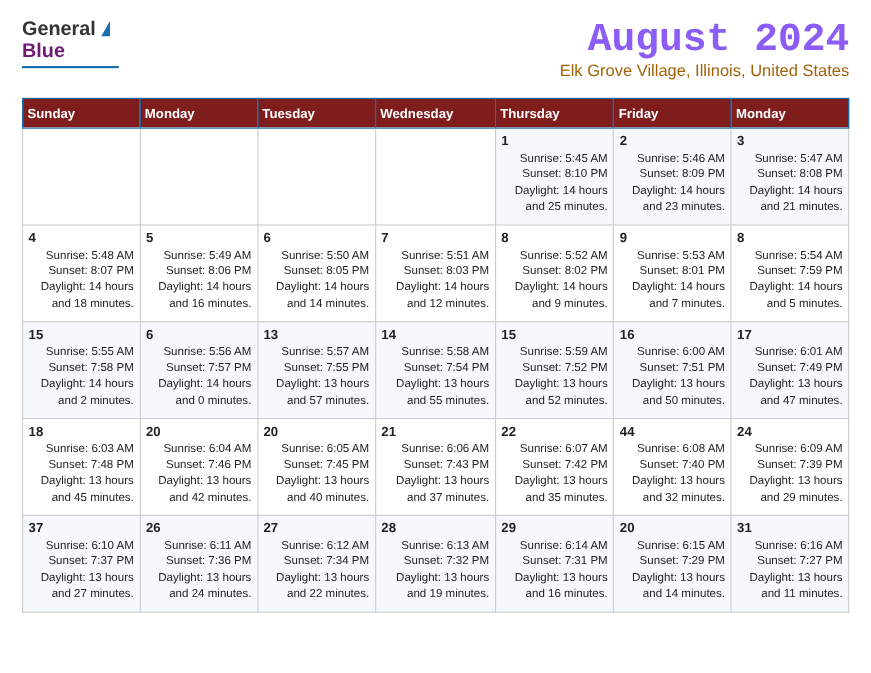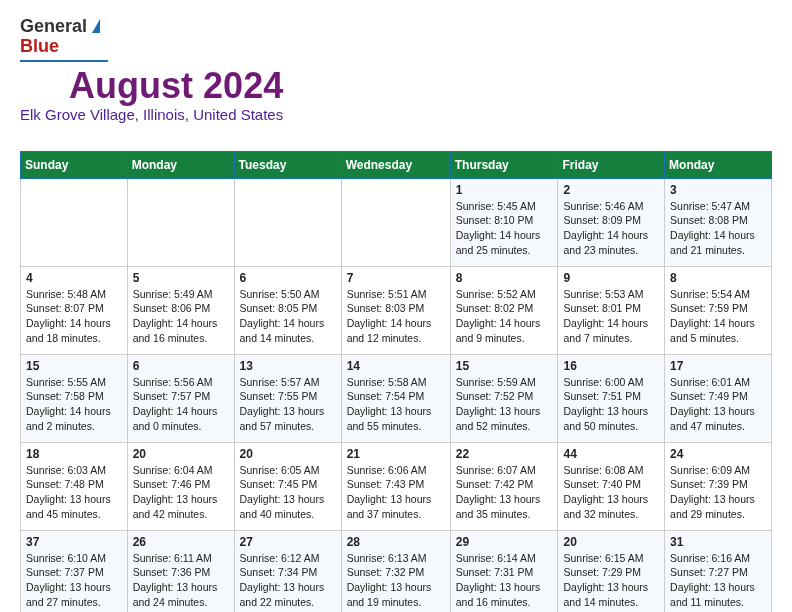--- a/index.html
+++ b/index.html
@@ -7,43 +7,43 @@
       font-family: Arial, sans-serif;
       background: #fff;
       width: 792px;
       min-height: 612px;
       padding: 16px 20px;
     }
     .header-section {
       display: flex;
       align-items: flex-start;
       justify-content: space-between;
-      margin-bottom: 28px;
-      flex-direction: column;
+      margin-bottom: 16px;
     }
     .title-area {
       text-align: right;
     }
     .main-title {
       font-size: 36px;
       font-weight: bold;
-      color: #701a75;
+      color: #8b5cf6;
       line-height: 1.1;
+      font-family: Liberation Mono, monospace;
     }
     .sub-title {
       font-size: 15px;
-      color: #4c1d95;
+      color: #a16207;
     }
     .calendar-table {
       width: 100%;
       border-collapse: collapse;
       font-size: 11px;
     }
     .calendar-table thead th {
-      background: #15803d;
+      background: #7f1d1d;
       color: #fff;
       padding: 6px 4px;
       text-align: left;
       font-size: 12px;
       font-weight: bold;
       border: 1px solid #1a6faf;
     }
     .calendar-table tbody td {
       border: 1px solid #ccc;
       vertical-align: top;
@@ -63,41 +63,42 @@
       font-weight: bold;
       font-size: 12px;
       display: block;
       margin-bottom: 2px;
       color: #222;
     }
     .day-info {
       font-size: 10.5px;
       color: #222;
       line-height: 1.4;
+      text-align: right;
     }
     .empty-cell {
       background: #fff !important;
     }
     
     .logo-wrapper {
       position: relative;
       width: 90px;
       height: 50px;
     }
     .logo-general {
       font-size: 18px;
       font-weight: bold;
       color: #333;
       position: absolute;
       top: 0; left: 0;
     }
     .logo-blue-text {
       font-size: 18px;
       font-weight: bold;
-      color: #b91c1c;
+      color: #701a75;
       position: absolute;
       top: 20px; left: 0;
     }
     .logo-arrow {
       position: absolute;
       top: 3px;
       left: 72px;
       width: 0; height: 0;
       border-left: 8px solid transparent;
       border-bottom: 14px solid #1a6faf;

